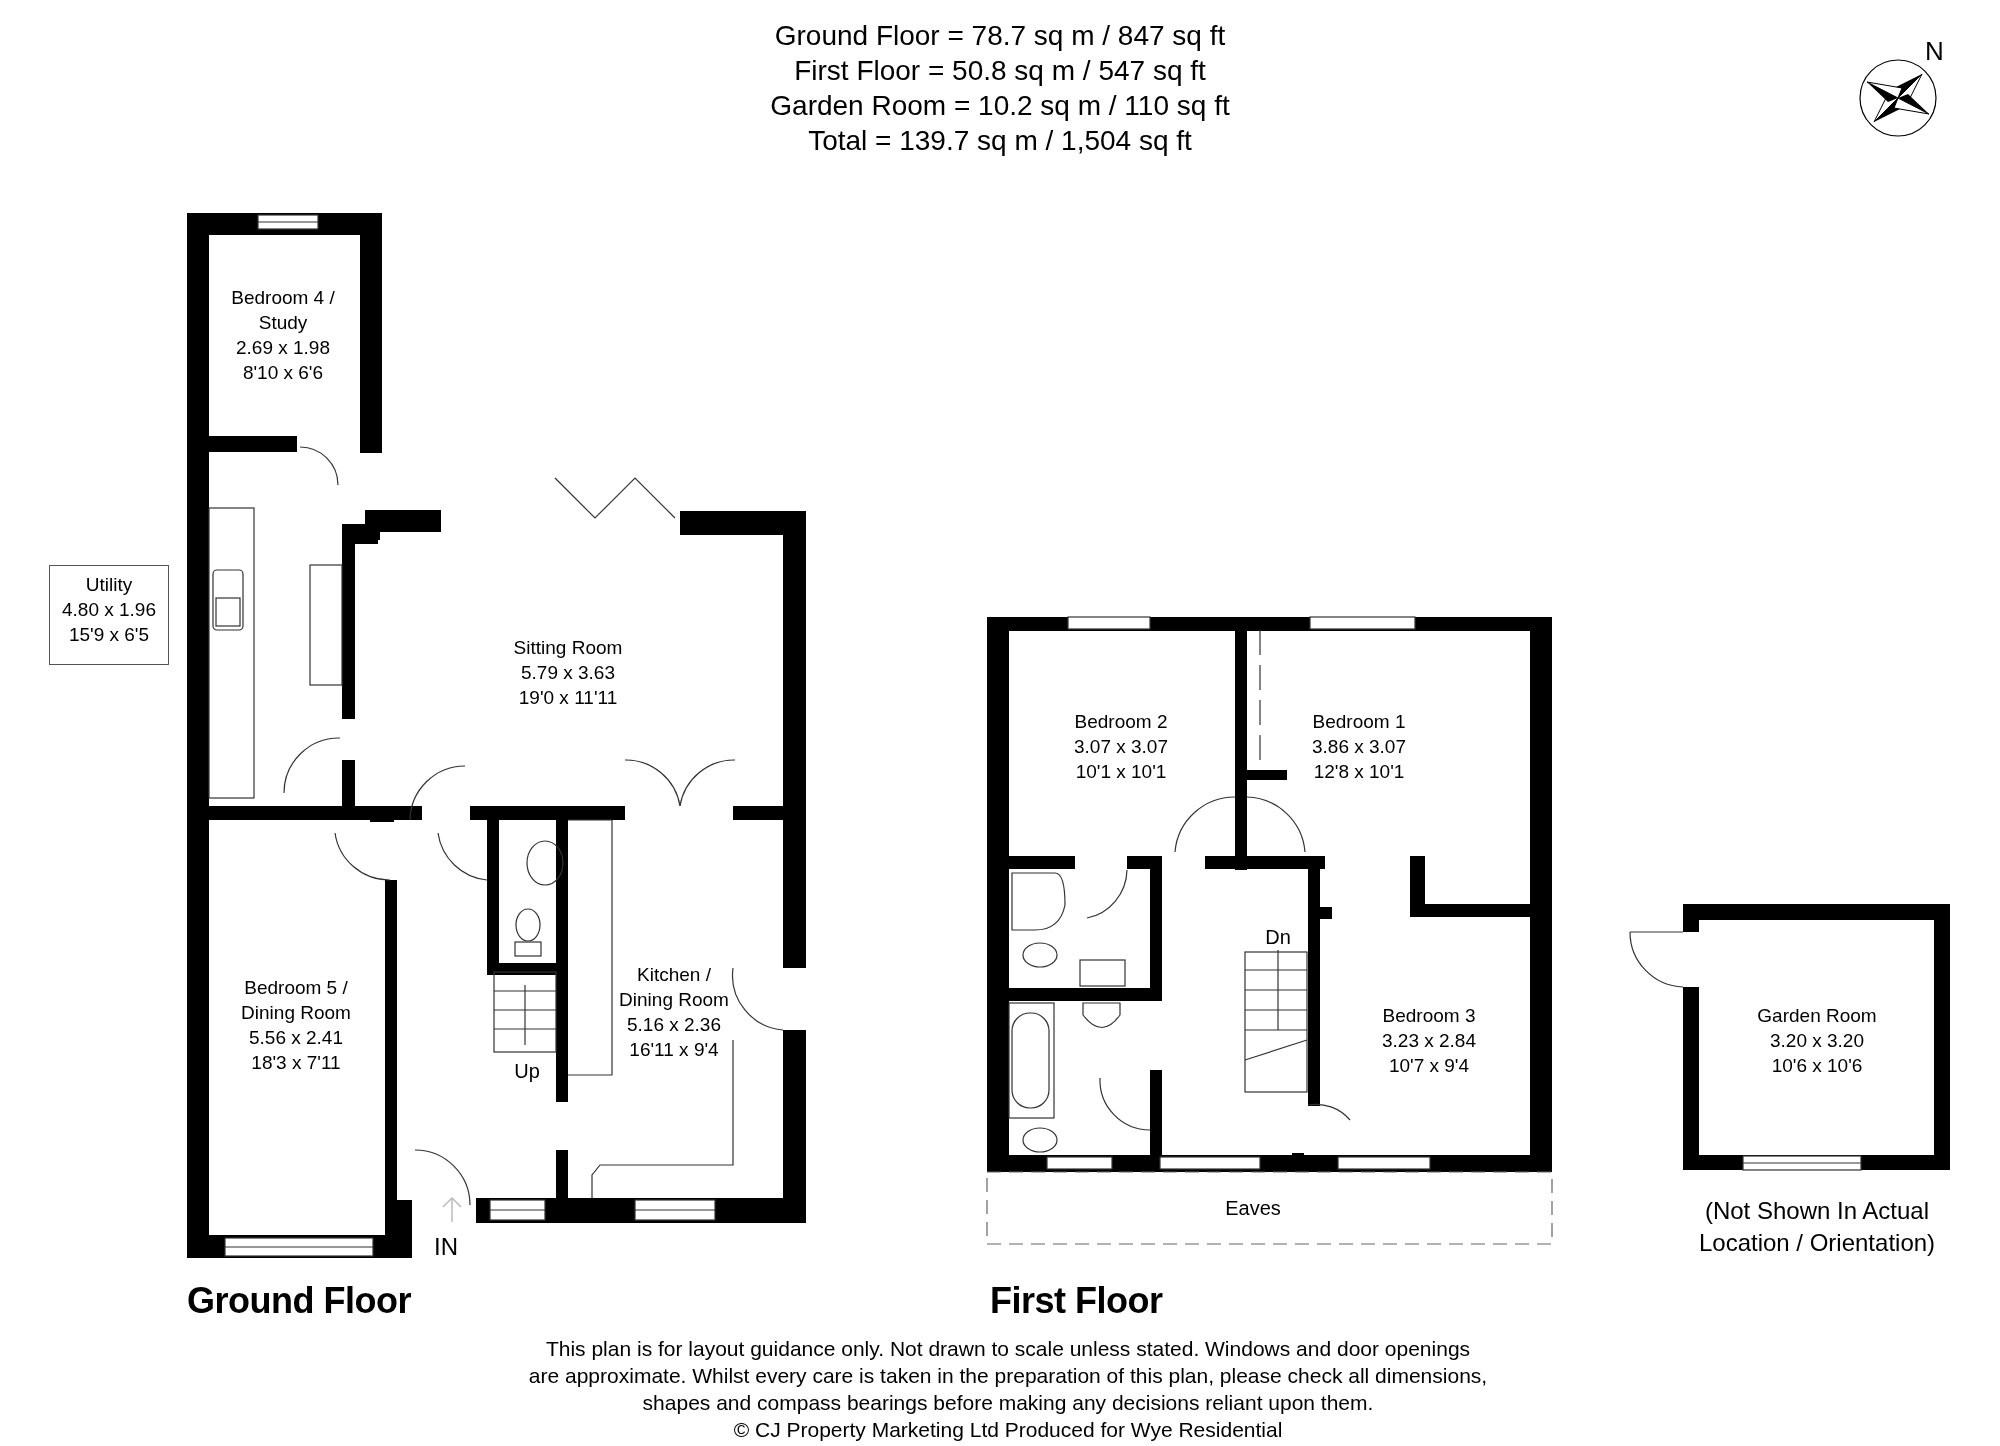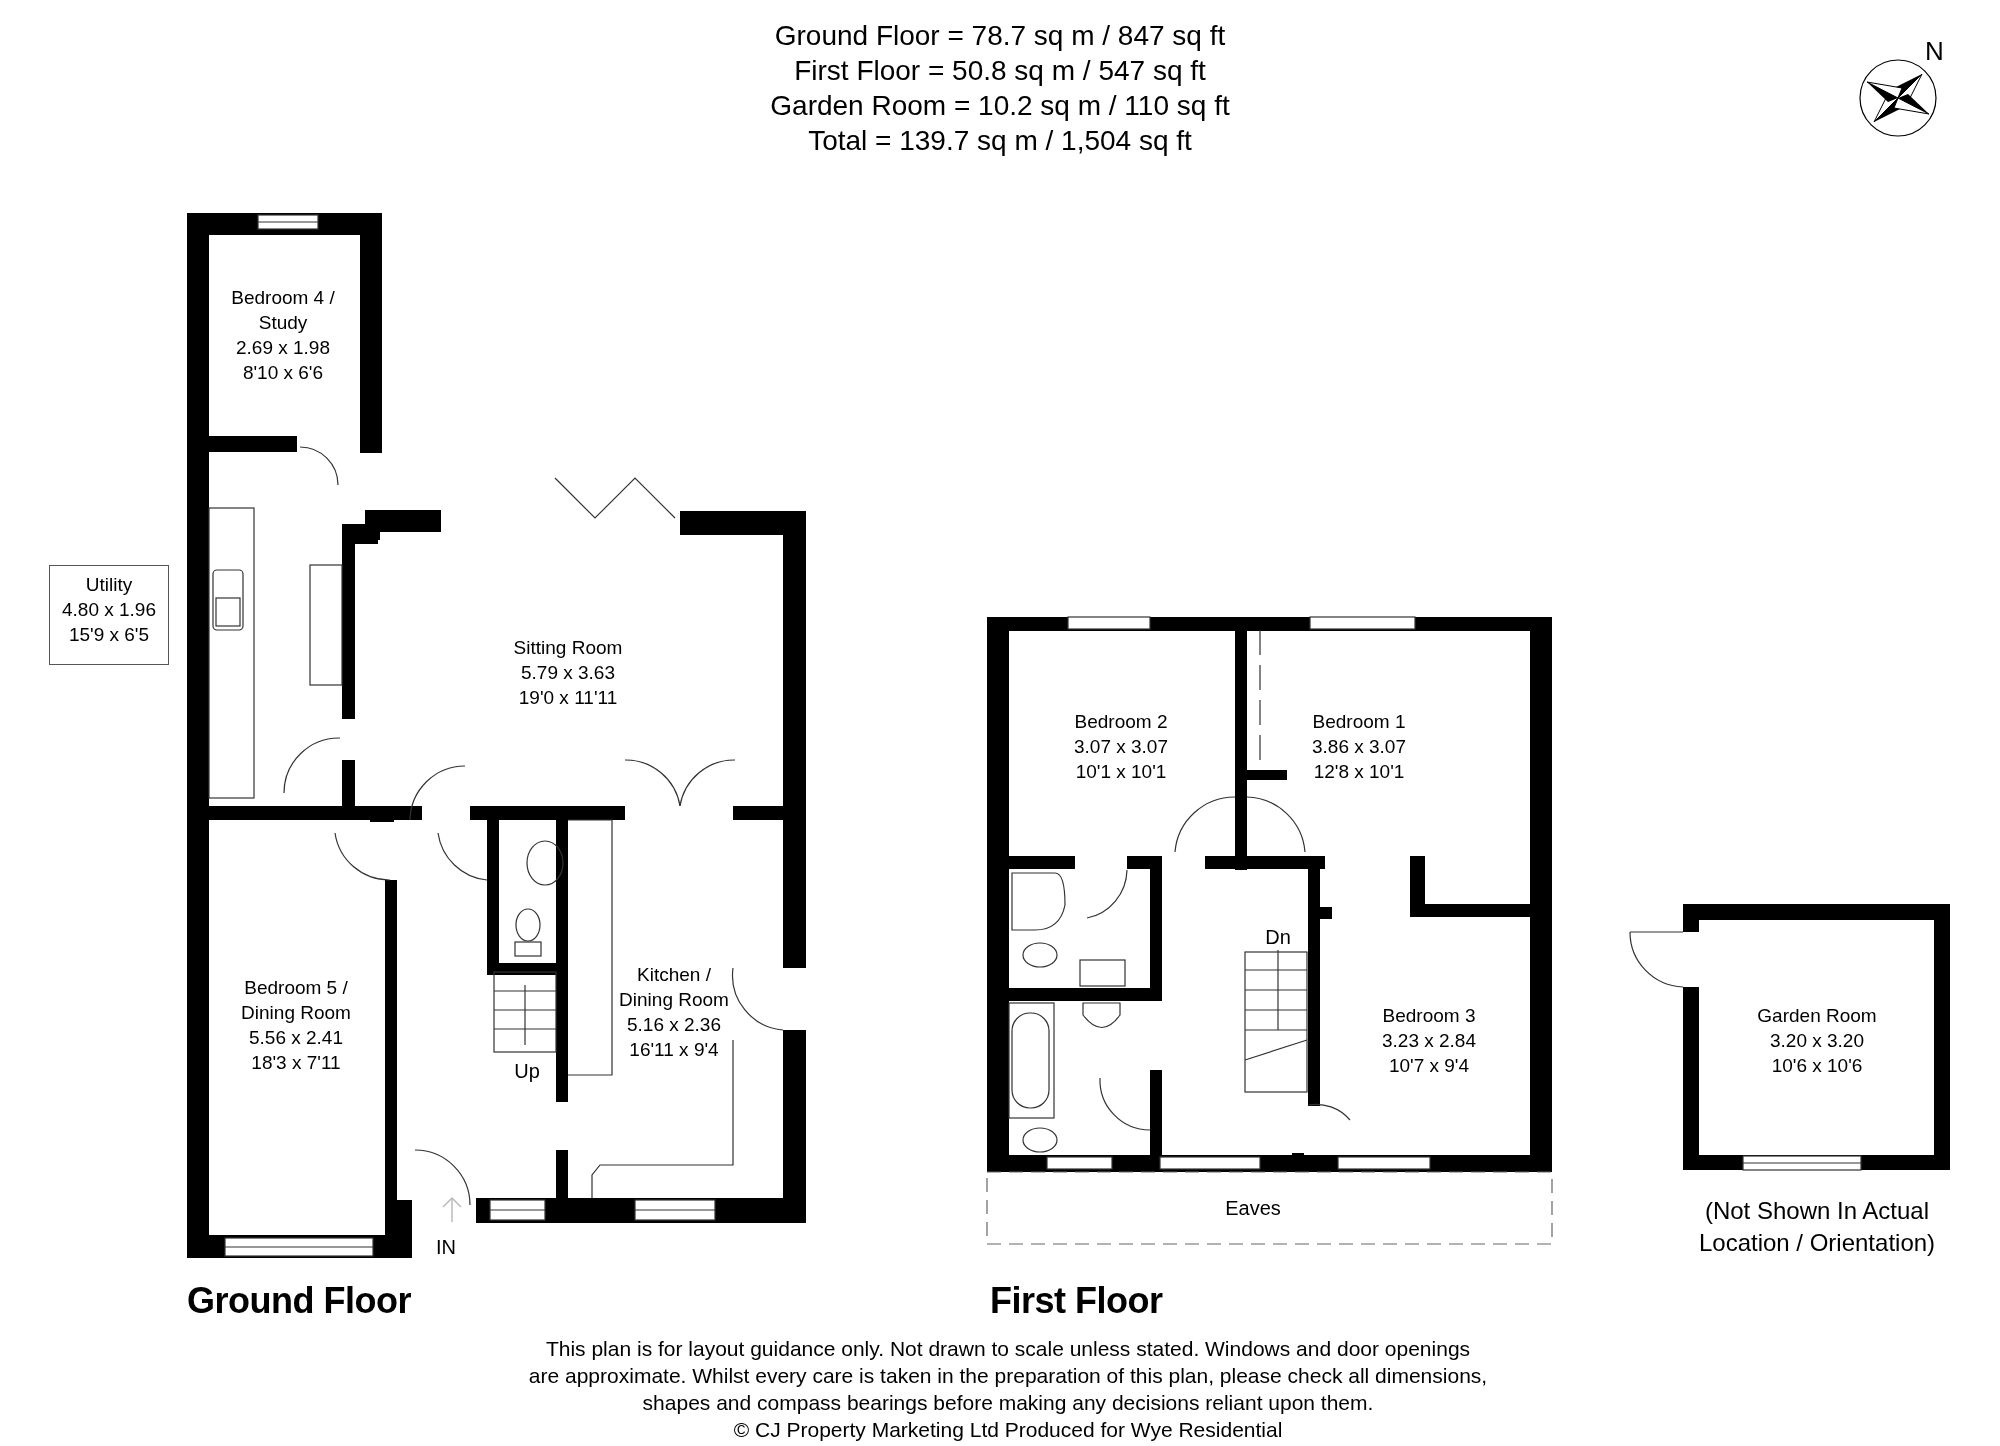--- a/index.html
+++ b/index.html
@@ -226,21 +226,21 @@
 </div>
 
 <div class="room-label" style="left:674px; top:1012px;">
   <div>Kitchen /</div>
   <div>Dining Room</div>
   <div>5.16 x 2.36</div>
   <div>16'11 x 9'4</div>
 </div>
 
 <div class="small-label" style="left:527px; top:1071px;">Up</div>
-<div class="small-label" style="left:446px; top:1247px; font-size:20px;">IN</div>
+<div class="small-label" style="left:446px; top:1247px; font-size:24px;">IN</div>
 
 <div class="room-label" style="left:1121px; top:746px;">
   <div>Bedroom 2</div>
   <div>3.07 x 3.07</div>
   <div>10'1 x 10'1</div>
 </div>
 
 <div class="room-label" style="left:1331px; top:746px;margin-left:28px;">
   <div>Bedroom 1</div>
   <div>3.86 x 3.07</div>

